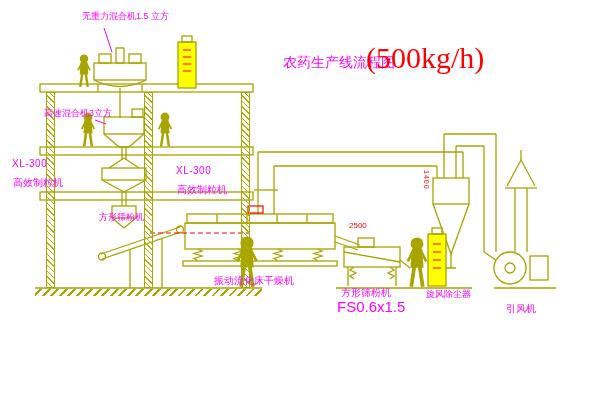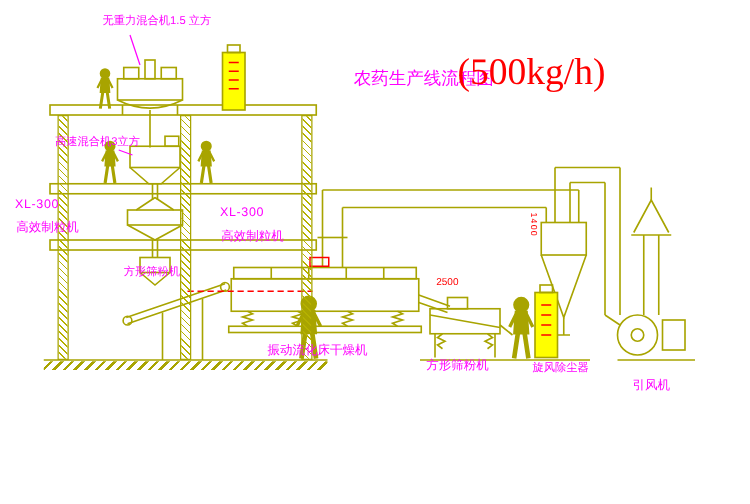--- a/index.html
+++ b/index.html
@@ -176,20 +176,21 @@
   <div class="lbl" style="left:13px;top:177px;font-size:10px">高效制粒机</div>
 
   <div class="lbl model" style="left:176px;top:165px">XL-300</div>
   <div class="lbl" style="left:177px;top:184px;font-size:10px">高效制粒机</div>
 
   <div class="lbl" style="left:99px;top:213px">方形筛粉机</div>
 
   <div class="lbl" style="left:214px;top:275px;font-size:10px">振动流化床干燥机</div>
 
   <div class="lbl" style="left:341px;top:287px;font-size:10px">方形筛粉机</div>
+  <div class="lbl big" style="left:337px;top:299px">FS0.6x1.5</div>
 
   <div class="lbl" style="left:426px;top:290px">旋风除尘器</div>
 
   <div class="lbl" style="left:506px;top:303px;font-size:10px">引风机</div>
 
   <div class="red-dim" style="left:349px;top:221px">2500</div>
   <div class="red-dim vert" style="left:423px;top:170px;font-size:7px">1400</div>
 
 </div>
 

